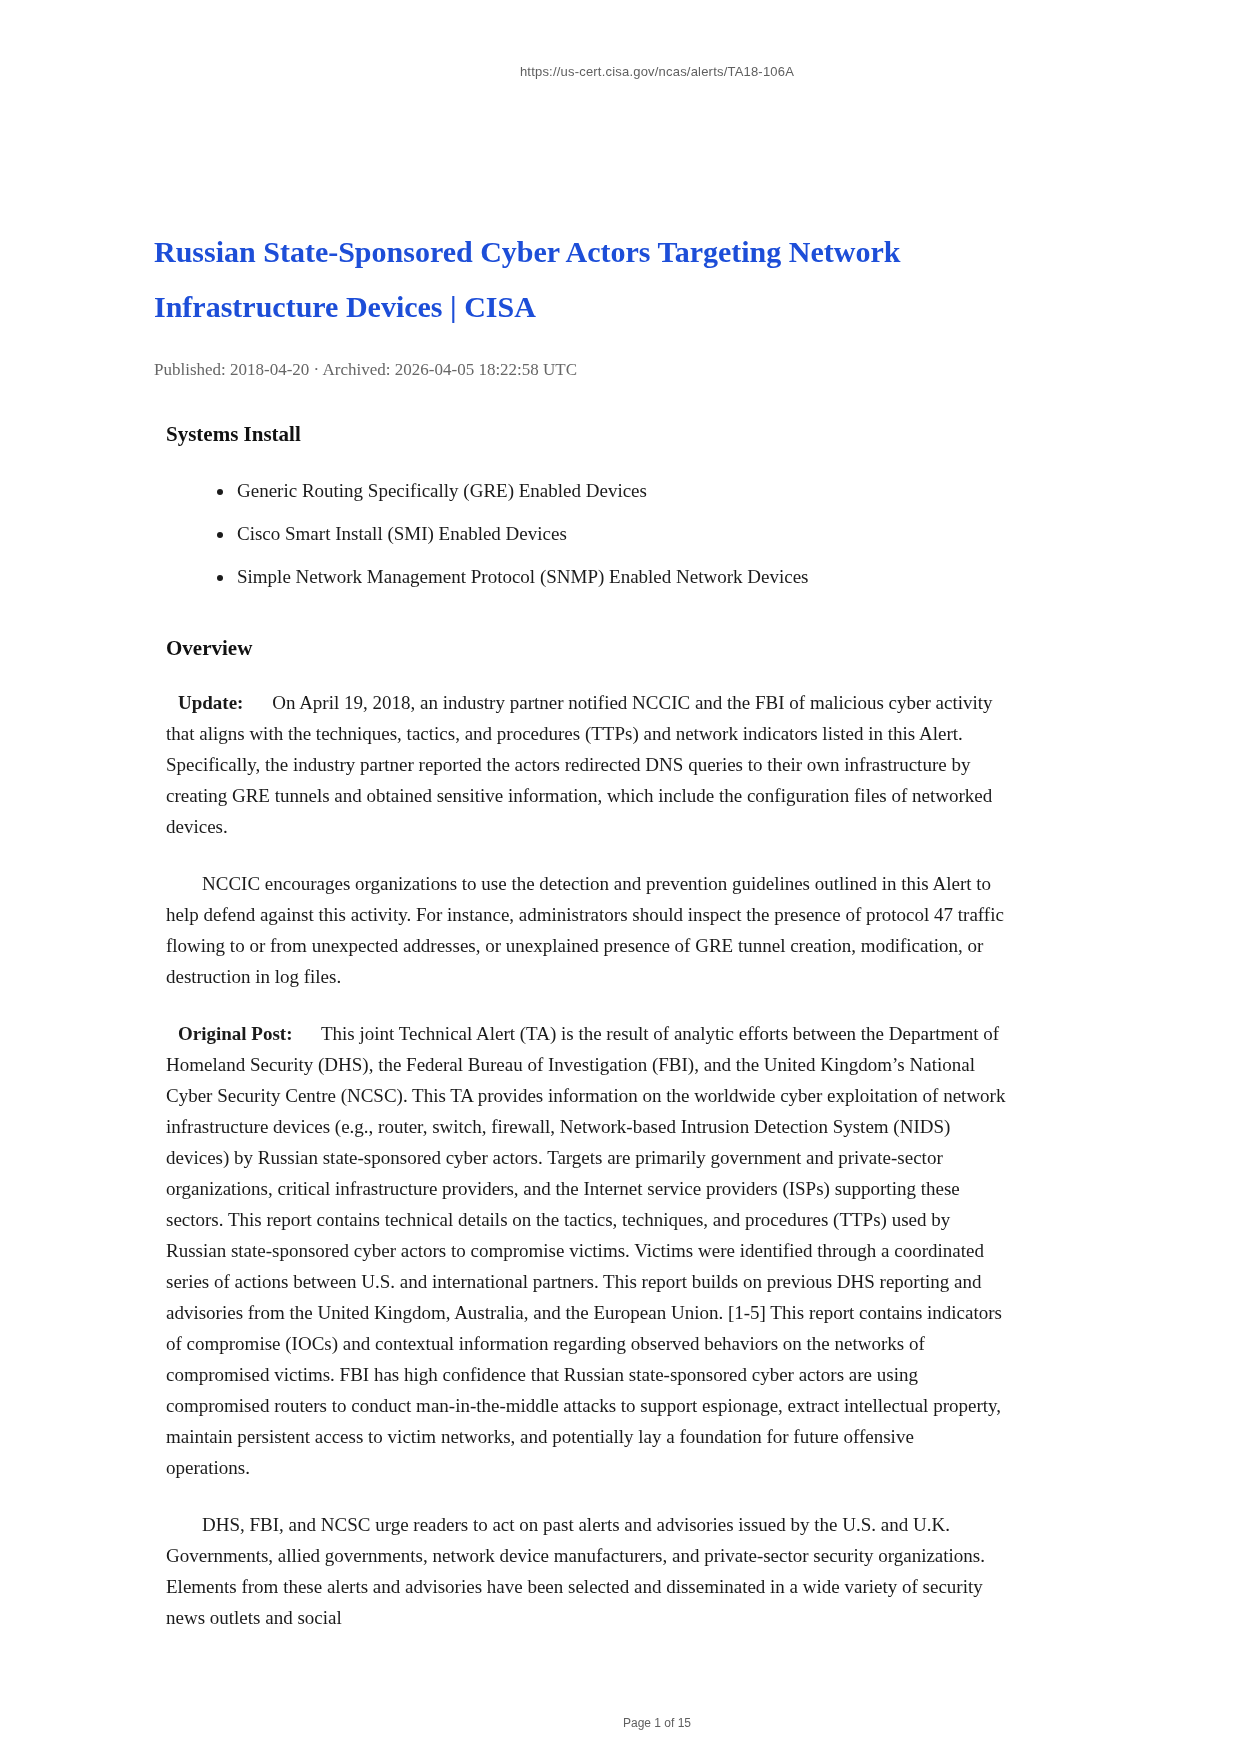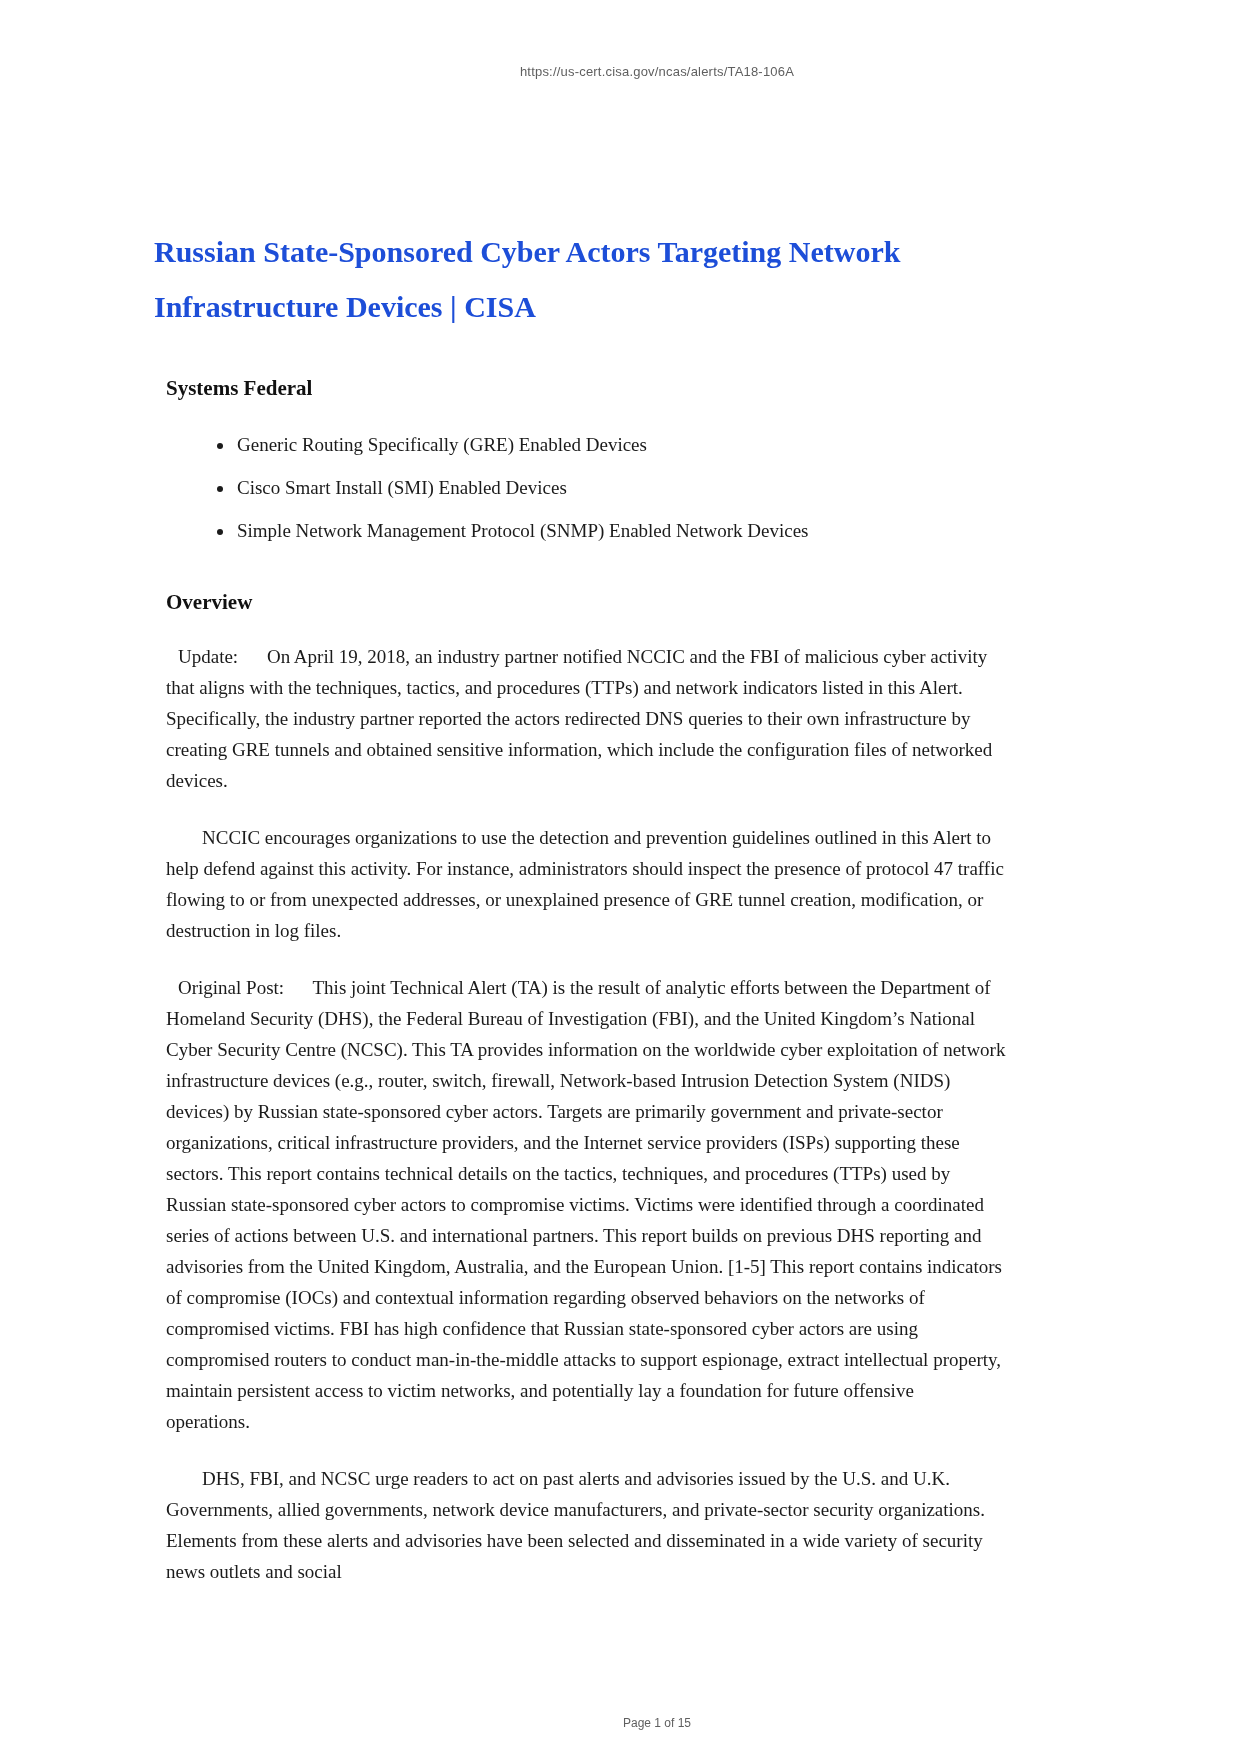--- a/index.html
+++ b/index.html
@@ -57,21 +57,21 @@
   ul.systems-list li {
     padding-left: 2px;
   }
   p.body-paragraph {
     margin-top: 26px;
     font-size: 19px;
     line-height: 31px;
     text-align: left;
   }
   p.body-paragraph .lead {
-    font-weight: normal;
+    font-weight: bold;
   }
   .overview-block h2 { margin-top: 44px; }
   .print-footer {
     position: absolute;
     bottom: 38px;
     left: 0;
     width: 100%;
     text-align: center;
     font-family: "Liberation Sans", sans-serif;
     font-size: 12px;
@@ -80,23 +80,24 @@
 </style>
 </head>
 <body>
 
 <div class="print-header">https://us-cert.cisa.gov/ncas/alerts/TA18-106A</div>
 
 <div class="content">
 
   <h1 class="page-title">Russian State-Sponsored Cyber Actors Targeting Network Infrastructure Devices | CISA</h1>
 
+  <div class="article-meta">Published: 2018-04-20 · Archived: 2026-04-05 18:22:58 UTC</div>
 
   <div>
-    <h2 class="section-heading">Systems Federal</h2>
+    <h2 class="section-heading">Systems Install</h2>
 
     <ul class="systems-list">
       <li>Generic Routing Specifically (GRE) Enabled Devices</li>
       <li>Cisco Smart Install (SMI) Enabled Devices</li>
       <li>Simple Network Management Protocol (SNMP) Enabled Network Devices</li>
     </ul>
   </div>
 
   <div class="overview-block">
     <h2 class="section-heading">Overview</h2>

